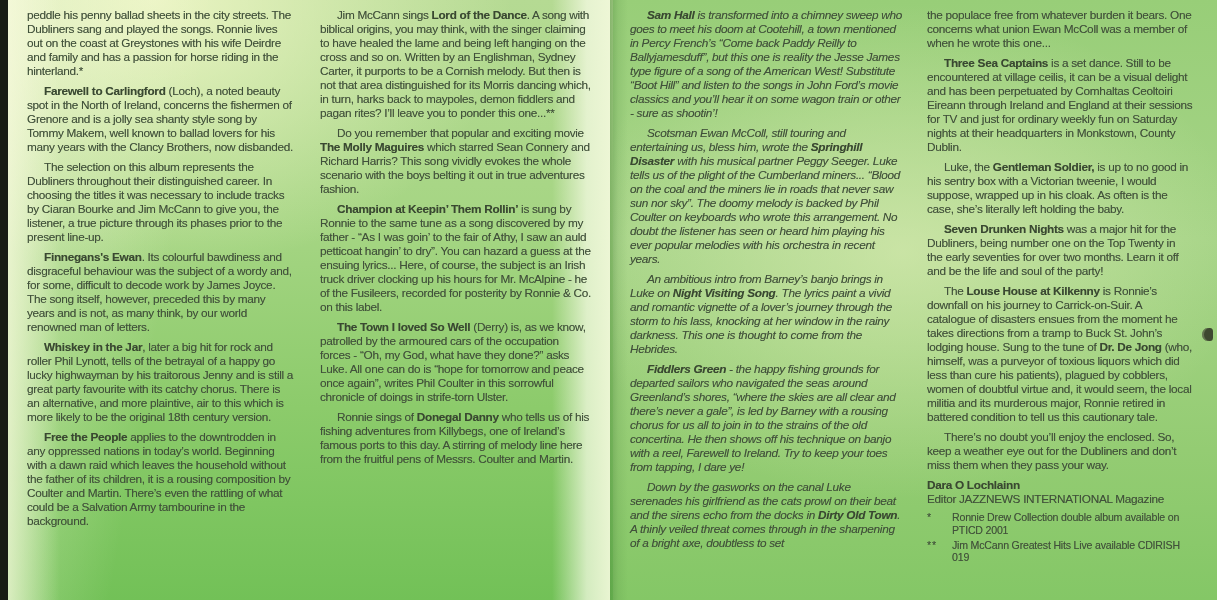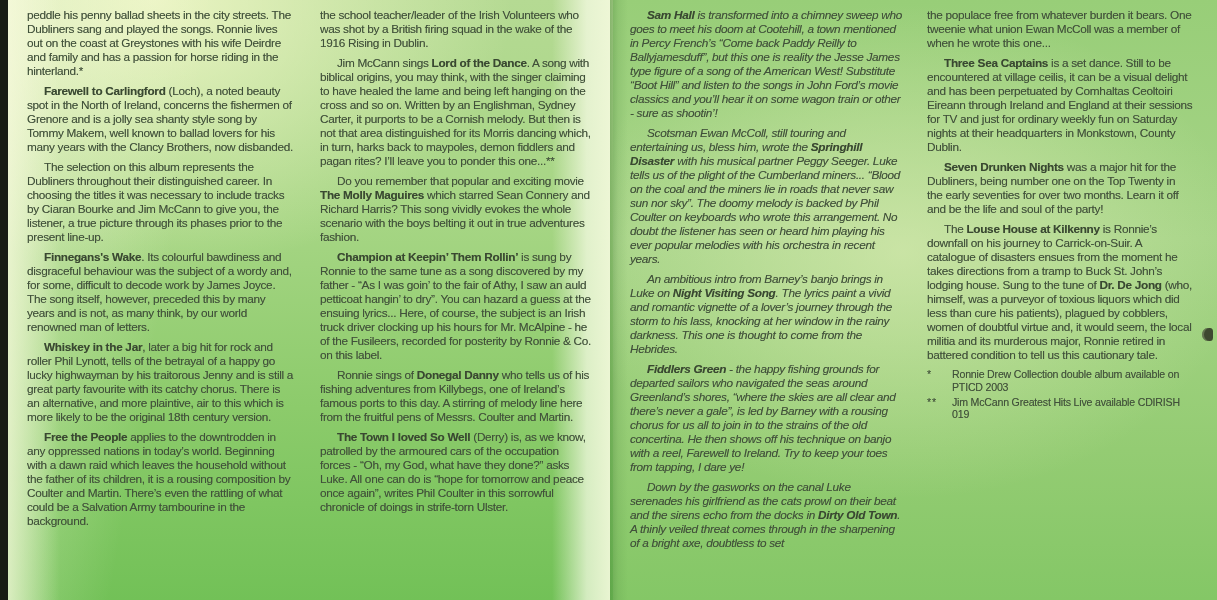--- a/index.html
+++ b/index.html
@@ -69,46 +69,49 @@
   <div class="left-light"></div>
   <div class="fold-light"></div>
   <div class="fold-shadow"></div>
   <div class="black-edge"></div>
   <div class="right-mark"></div>
 
   <div class="col col-1">
       <p class="flush"><span>peddle his penny ballad sheets in the city streets. The Dubliners sang and played the songs. Ronnie lives out on the coast at Greystones with his wife Deirdre and family and has a passion for horse riding in the hinterland.*</span></p>
       <p class="indent"><span class="b">Farewell to Carlingford</span><span> (Loch), a noted beauty spot in the North of Ireland, concerns the fishermen of Grenore and is a jolly sea shanty style song by Tommy Makem, well known to ballad lovers for his many years with the Clancy Brothers, now disbanded.</span></p>
       <p class="indent"><span>The selection on this album represents the Dubliners throughout their distinguished career. In choosing the titles it was necessary to include tracks by Ciaran Bourke and Jim McCann to give you, the listener, a true picture through its phases prior to the present line-up.</span></p>
-      <p class="indent"><span class="b">Finnegans's Wake</span><span>. Its colourful bawdiness and disgraceful behaviour was the subject of a wordy and, for some, difficult to decode work by James Joyce. The song itself, however, preceded this by many years and is not, as many think, by our world renowned man of letters.</span></p>
+      <p class="indent"><span class="b">Finnegans's Ewan</span><span>. Its colourful bawdiness and disgraceful behaviour was the subject of a wordy and, for some, difficult to decode work by James Joyce. The song itself, however, preceded this by many years and is not, as many think, by our world renowned man of letters.</span></p>
       <p class="indent"><span class="b">Whiskey in the Jar</span><span>, later a big hit for rock and roller Phil Lynott, tells of the betrayal of a happy go lucky highwayman by his traitorous Jenny and is still a great party favourite with its catchy chorus. There is an alternative, and more plaintive, air to this which is more likely to be the original 18th century version.</span></p>
       <p class="indent"><span class="b">Free the People</span><span> applies to the downtrodden in any oppressed nations in today’s world. Beginning with a dawn raid which leaves the household without the father of its children, it is a rousing composition by Coulter and Martin. There’s even the rattling of what could be a Salvation Army tambourine in the background.</span></p>
     </div>
   <div class="col col-2">
-      <p class="flush"><span>the school teacher/leader of the Irish Volunteers who was shot by a British firing squad in the wake of the 1916 Rising in Dublin.</span></p>
       <p class="indent"><span>Jim McCann sings </span><span class="b">Lord of the Dance</span><span>. A song with biblical origins, you may think, with the singer claiming to have healed the lame and being left hanging on the cross and so on. Written by an Englishman, Sydney Carter, it purports to be a Cornish melody. But then is not that area distinguished for its Morris dancing which, in turn, harks back to maypoles, demon fiddlers and pagan rites? I’ll leave you to ponder this one...**</span></p>
       <p class="indent"><span>Do you remember that popular and exciting movie </span><span class="b">The Molly Maguires</span><span> which starred Sean Connery and Richard Harris? This song vividly evokes the whole scenario with the boys belting it out in true adventures fashion.</span></p>
       <p class="indent"><span class="b">Champion at Keepin’ Them Rollin’</span><span> is sung by Ronnie to the same tune as a song discovered by my father - “As I was goin’ to the fair of Athy, I saw an auld petticoat hangin’ to dry”. You can hazard a guess at the ensuing lyrics... Here, of course, the subject is an Irish truck driver clocking up his hours for Mr. McAlpine - he of the Fusileers, recorded for posterity by Ronnie &amp; Co. on this label.</span></p>
+      <p class="indent"><span class="b">The Town I loved So Well</span><span> (Derry) is, as we know, patrolled by the armoured cars of the occupation forces - “Oh, my God, what have they done?” asks Luke. All one can do is “hope for tomorrow and peace once again”, writes Phil Coulter in this sorrowful chronicle of doings in strife-torn Ulster.</span></p>
       <p class="indent"><span>Ronnie sings of </span><span class="b">Donegal Danny</span><span> who tells us of his fishing adventures from Killybegs, one of Ireland’s famous ports to this day. A stirring of melody line here from the fruitful pens of Messrs. Coulter and Martin.</span></p>
-      <p class="indent"><span class="b">The Town I loved So Well</span><span> (Derry) is, as we know, patrolled by the armoured cars of the occupation forces - “Oh, my God, what have they done?” asks Luke. All one can do is “hope for tomorrow and peace once again”, writes Phil Coulter in this sorrowful chronicle of doings in strife-torn Ulster.</span></p>
     </div>
   <div class="col col-3">
       <p class="indent"><span class="b">Sam Hall</span><span> is transformed into a chimney sweep who goes to meet his doom at Cootehill, a town mentioned in Percy French’s “Come back Paddy Reilly to Ballyjamesduff”, but this one is reality the Jesse James type figure of a song of the American West! Substitute “Boot Hill” and listen to the songs in John Ford’s movie classics and you’ll hear it on some wagon train or other - sure as shootin’!</span></p>
       <p class="indent"><span>Scotsman Ewan McColl, still touring and entertaining us, bless him, wrote the </span><span class="b">Springhill Disaster</span><span> with his musical partner Peggy Seeger. Luke tells us of the plight of the Cumberland miners... “Blood on the coal and the miners lie in roads that never saw sun nor sky”. The doomy melody is backed by Phil Coulter on keyboards who wrote this arrangement. No doubt the listener has seen or heard him playing his ever popular melodies with his orchestra in recent years.</span></p>
       <p class="indent"><span>An ambitious intro from Barney’s banjo brings in Luke on </span><span class="b">Night Visiting Song</span><span>. The lyrics paint a vivid and romantic vignette of a lover’s journey through the storm to his lass, knocking at her window in the rainy darkness. This one is thought to come from the Hebrides.</span></p>
       <p class="indent"><span class="b">Fiddlers Green</span><span> - the happy fishing grounds for departed sailors who navigated the seas around Greenland’s shores, “where the skies are all clear and there’s never a gale”, is led by Barney with a rousing chorus for us all to join in to the strains of the old concertina. He then shows off his technique on banjo with a reel, Farewell to Ireland. Try to keep your toes from tapping, I dare ye!</span></p>
       <p class="indent"><span>Down by the gasworks on the canal Luke serenades his girlfriend as the cats prowl on their beat and the sirens echo from the docks in </span><span class="b">Dirty Old Town</span><span>. A thinly veiled threat comes through in the sharpening of a bright axe, doubtless to set</span></p>
     </div>
   <div class="col col-4">
-      <p class="flush"><span>the populace free from whatever burden it bears. One tweenie what union Ewan McColl was a member of when he wrote this one...</span></p>
+      <p class="flush"><span>the populace free from whatever burden it bears. One concerns what union Ewan McColl was a member of when he wrote this one...</span></p>
       <p class="indent"><span class="b">Three Sea Captains</span><span> is a set dance. Still to be encountered at village ceilis, it can be a visual delight and has been perpetuated by Comhaltas Ceoltoiri Eireann through Ireland and England at their sessions for TV and just for ordinary weekly fun on Saturday nights at their headquarters in Monkstown, County Dublin.</span></p>
+      <p class="indent"><span>Luke, the </span><span class="b">Gentleman Soldier,</span><span> is up to no good in his sentry box with a Victorian tweenie, I would suppose, wrapped up in his cloak. As often is the case, she’s literally left holding the baby.</span></p>
       <p class="indent"><span class="b">Seven Drunken Nights</span><span> was a major hit for the Dubliners, being number one on the Top Twenty in the early seventies for over two months. Learn it off and be the life and soul of the party!</span></p>
       <p class="indent"><span>The </span><span class="b">Louse House at Kilkenny</span><span> is Ronnie’s downfall on his journey to Carrick-on-Suir. A catalogue of disasters ensues from the moment he takes directions from a tramp to Buck St. John’s lodging house. Sung to the tune of </span><span class="b">Dr. De Jong</span><span> (who, himself, was a purveyor of toxious liquors which did less than cure his patients), plagued by cobblers, women of doubtful virtue and, it would seem, the local militia and its murderous major, Ronnie retired in battered condition to tell us this cautionary tale.</span></p>
+      <p class="indent"><span>There’s no doubt you’ll enjoy the enclosed. So, keep a weather eye out for the Dubliners and don’t miss them when they pass your way.</span></p>
+      <p class="sig-name"><span class="b">Dara O Lochlainn</span></p>
+      <p class="sig-role"><span>Editor JAZZNEWS INTERNATIONAL Magazine</span></p>
       <p class="footnote">
         <span class="fn-marker">*</span>
-        <span class="fn-body"><span>Ronnie Drew Collection double album available on PTICD 2003</span></span>
+        <span class="fn-body"><span>Ronnie Drew Collection double album available on PTICD 2001</span></span>
       </p>
       <p class="footnote">
         <span class="fn-marker">**</span>
         <span class="fn-body"><span>Jim McCann Greatest Hits Live available CDIRISH 019</span></span>
       </p>
     </div>
 </div>
 
 </body></html>

